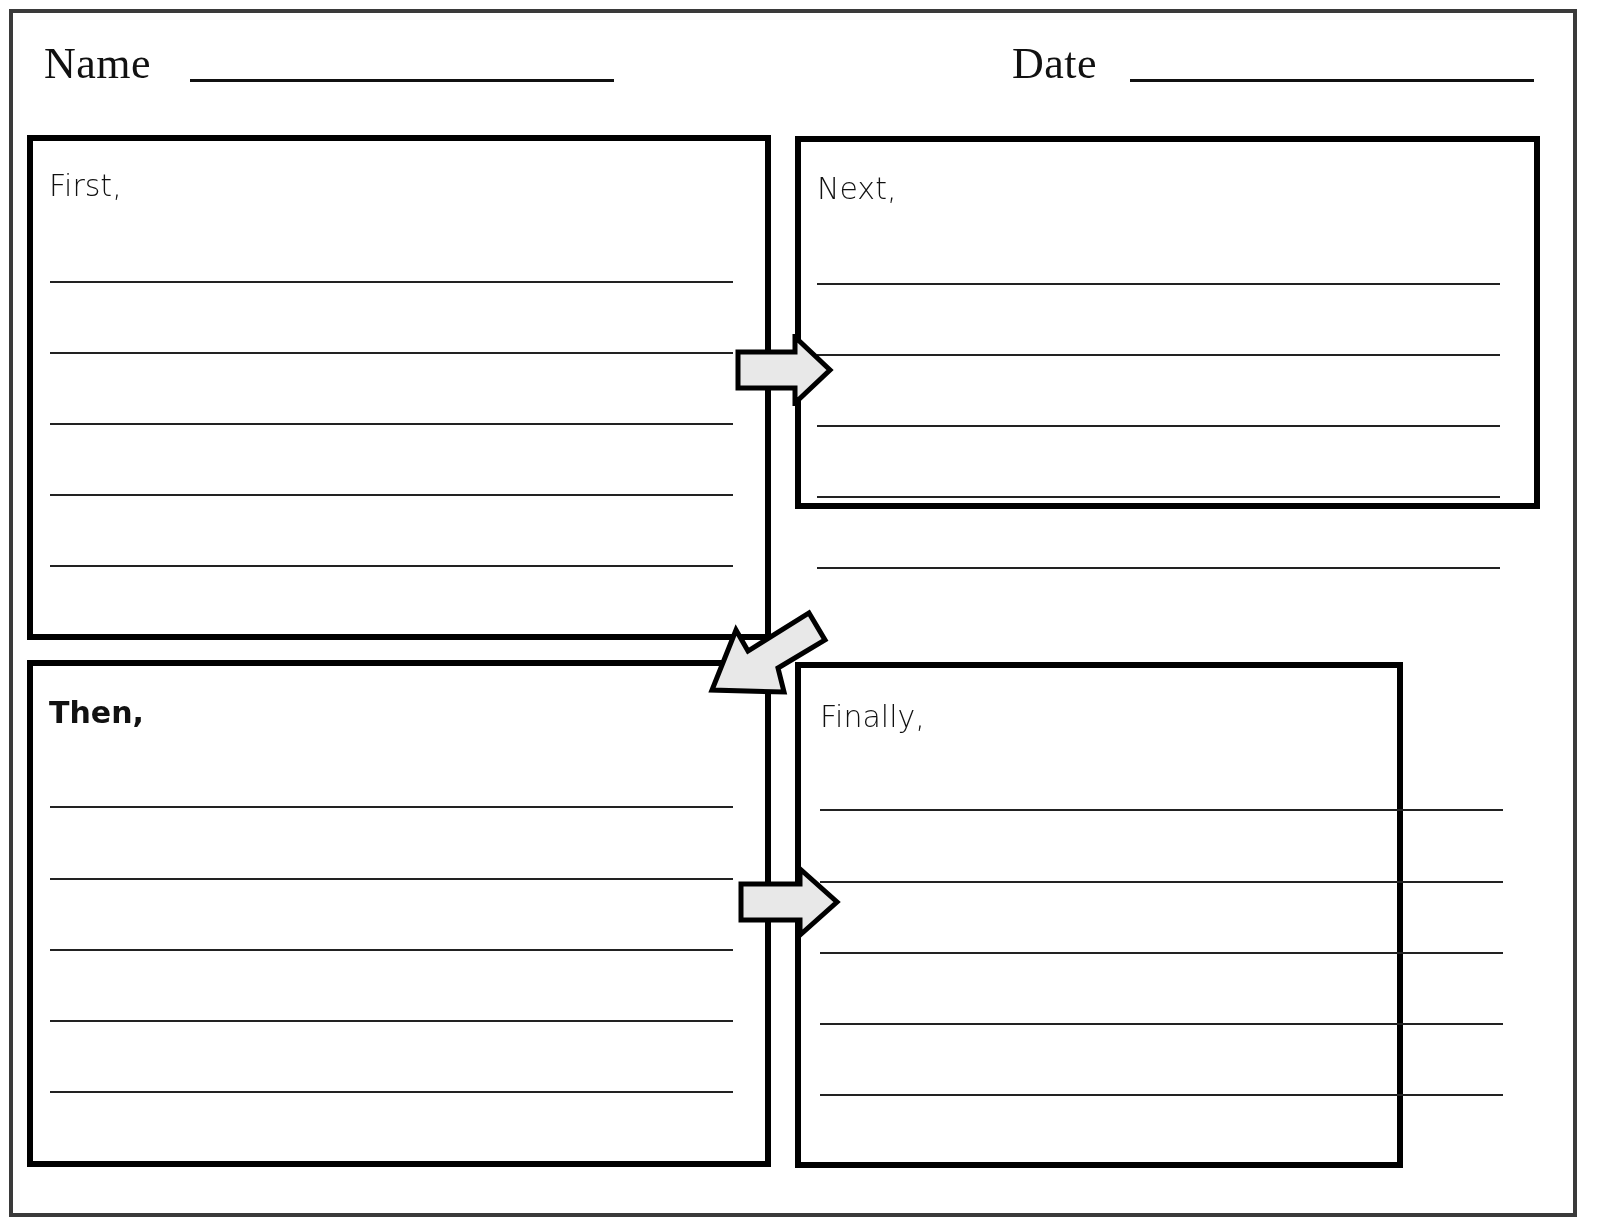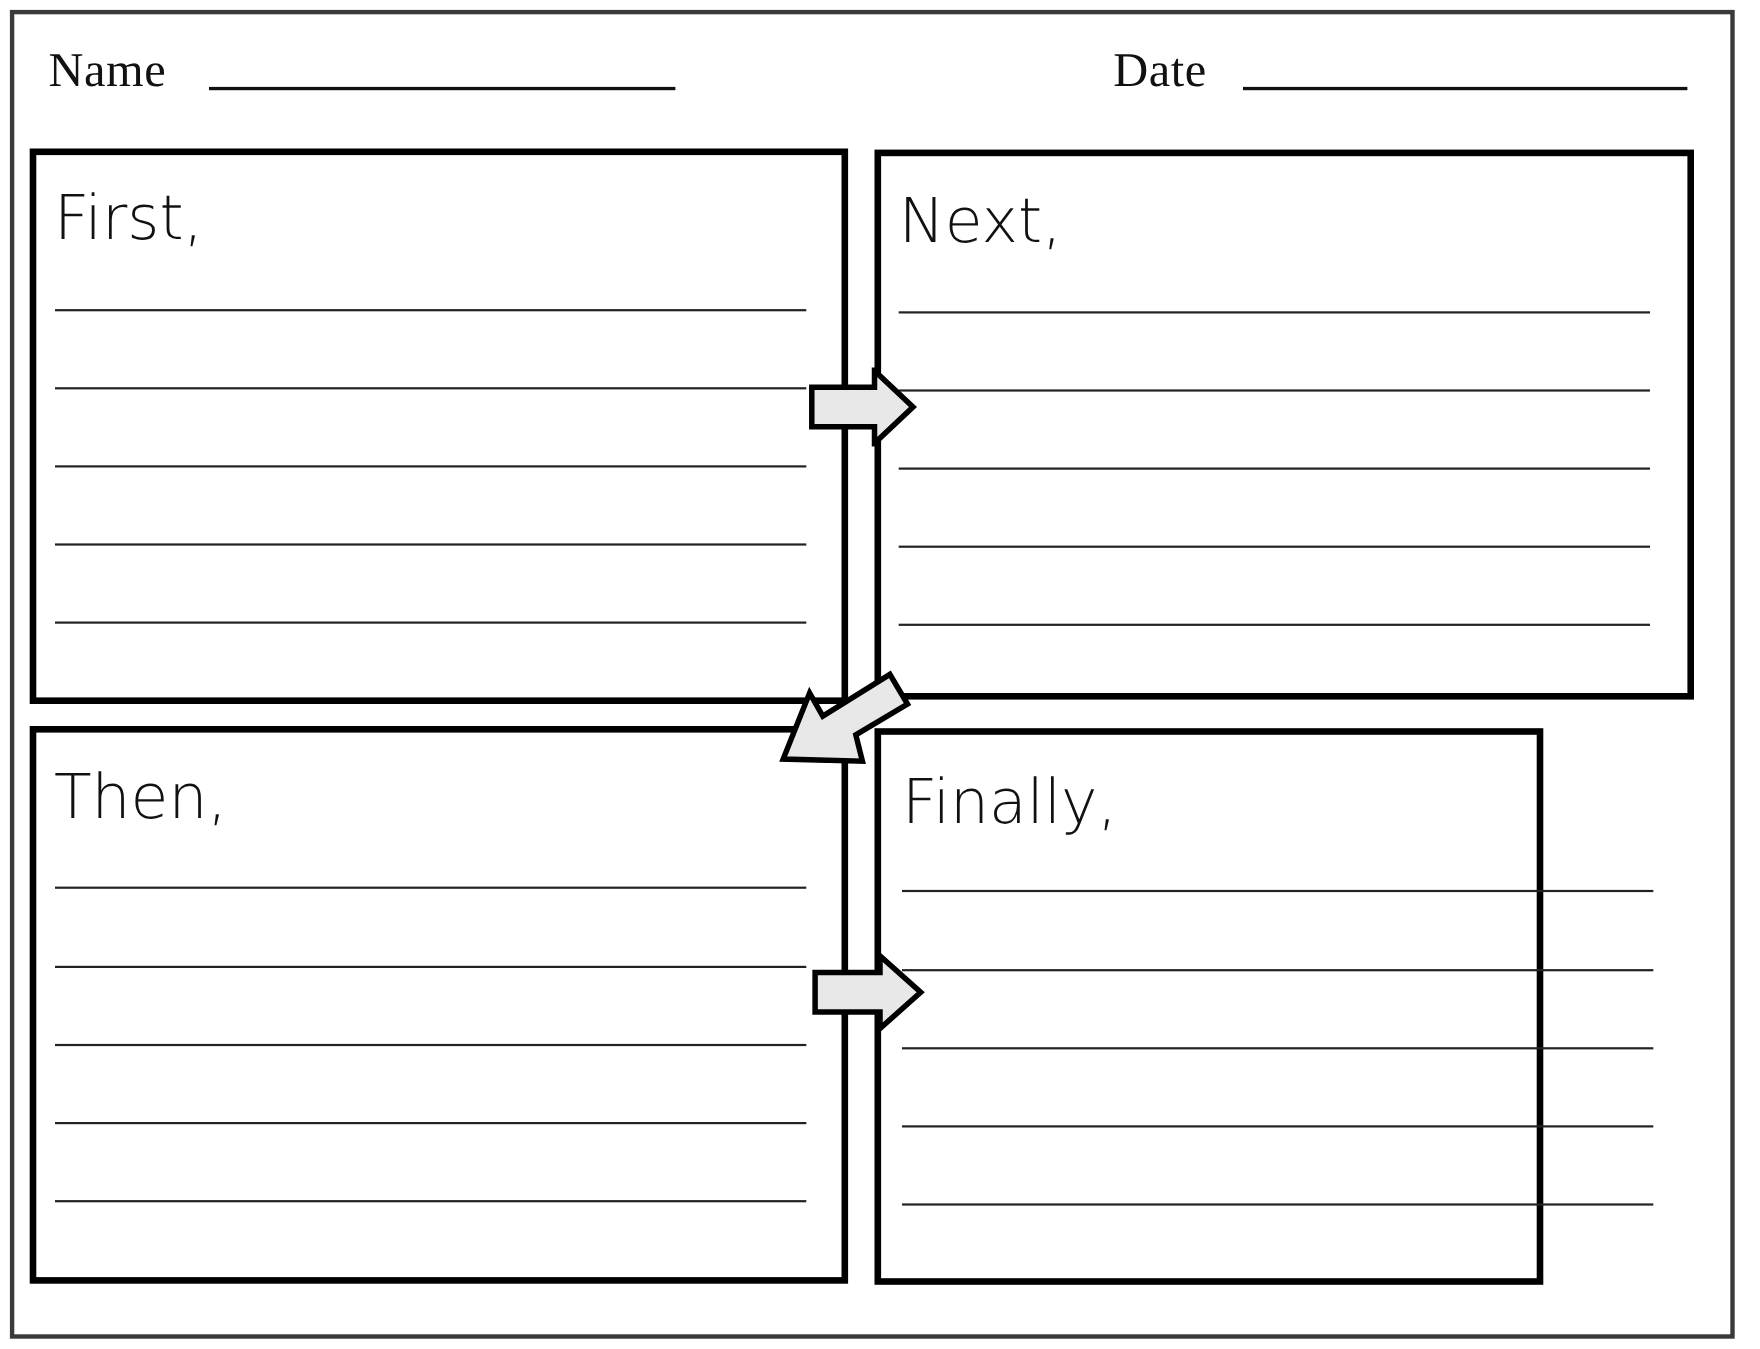--- a/index.html
+++ b/index.html
@@ -4,21 +4,21 @@
 <style>
   html, body { margin: 0; padding: 0; background: #ffffff; }
   body { width: 1600px; height: 1226px; position: relative; overflow: hidden;
          font-family: "DejaVu Sans", sans-serif; color: #111; }
   .outer { position: absolute; left: 9px; top: 9px; width: 1568px; height: 1208px;
            border: 4px solid #3a3a3a; box-sizing: border-box; background: #fff; }
   .hdr-label { position: absolute; font-size: 44px; font-weight: 300; letter-spacing: 0.5px;
                color: #111; line-height: 1; font-family: Liberation Serif, serif; }
   .hdr-line { position: absolute; height: 0; border-top: 3px solid #111; }
   .box { position: absolute; border: 6px solid #000; box-sizing: border-box; background: #fff; }
-  .box-title { position: absolute; left: 16px; top: 24px; font-size: 56px; font-weight: 300;
+  .box-title { position: absolute; left: 16px; top: 24px; font-size: 30px; font-weight: 300;
                color: #111; line-height: 1; }
   .wline { position: absolute; height: 0; border-top: 2px solid #222; }
   .arrow { position: absolute; }
 </style>
 </head>
 <body>
 
 <div class="outer"></div>
 
 <div class="hdr-label" style="left:44px; top:42px;">Name</div>
@@ -29,31 +29,31 @@
 
 <div class="box" style="left:27px; top:135px; width:744px; height:505px;">
   <div class="box-title" style="left:16px; top:30px;">First,</div>
 </div>
 <div class="wline" style="left:50px; top:281px; width:683px;"></div>
 <div class="wline" style="left:50px; top:352px; width:683px;"></div>
 <div class="wline" style="left:50px; top:423px; width:683px;"></div>
 <div class="wline" style="left:50px; top:494px; width:683px;"></div>
 <div class="wline" style="left:50px; top:565px; width:683px;"></div>
 
-<div class="box" style="left:795px; top:136px; width:745px; height:500px;text-align:center;">
+<div class="box" style="left:795px; top:136px; width:745px; height:373px;text-align:center;">
   <div class="box-title" style="left:16px; top:32px;">Next,</div>
 </div>
 <div class="wline" style="left:817px; top:283px; width:683px;"></div>
 <div class="wline" style="left:817px; top:354px; width:683px;"></div>
 <div class="wline" style="left:817px; top:425px; width:683px;"></div>
 <div class="wline" style="left:817px; top:496px; width:683px;"></div>
 <div class="wline" style="left:817px; top:567px; width:683px;"></div>
 
 <div class="box" style="left:27px; top:660px; width:744px; height:507px;">
-  <div class="box-title" style="left:16px; top:32px;">Then,</div>
+  <div class="box-title" style="left:16px; top:32px;font-weight:bold;">Then,</div>
 </div>
 <div class="wline" style="left:50px; top:806px; width:683px;"></div>
 <div class="wline" style="left:50px; top:878px; width:683px;"></div>
 <div class="wline" style="left:50px; top:949px; width:683px;"></div>
 <div class="wline" style="left:50px; top:1020px; width:683px;"></div>
 <div class="wline" style="left:50px; top:1091px; width:683px;"></div>
 
 <div class="box" style="left:795px; top:662px; width:608px; height:506px;">
   <div class="box-title" style="left:19px; top:34px;">Finally,</div>
 </div>

